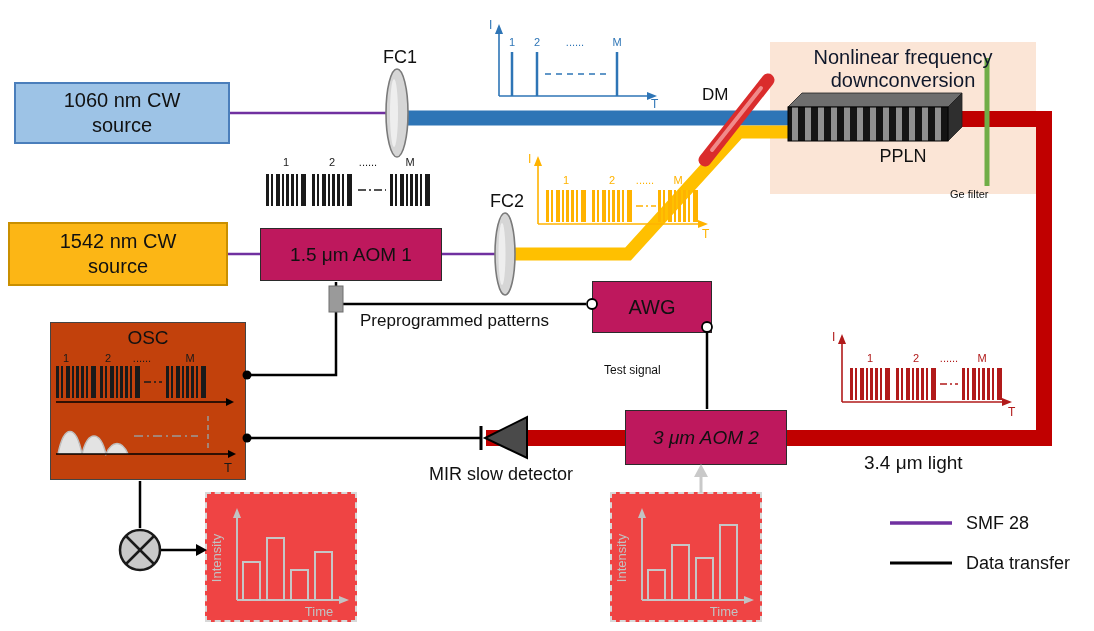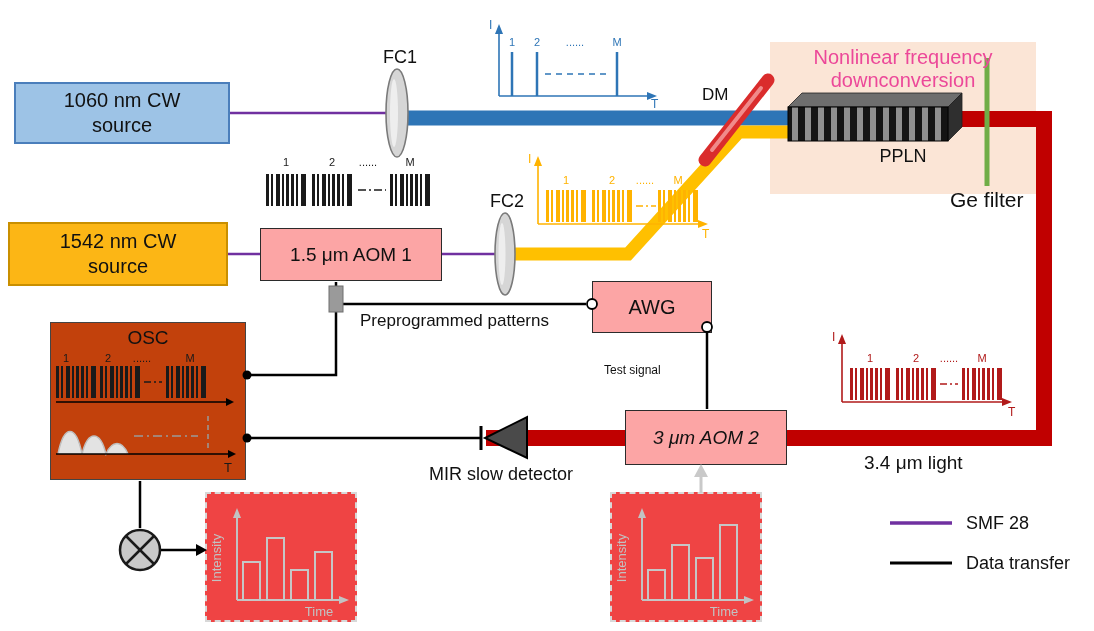--- a/index.html
+++ b/index.html
@@ -6,25 +6,25 @@
   #canvas{position:relative;width:1094px;height:631px;background:#ffffff;overflow:hidden;
           font-family:"Liberation Sans",sans-serif;color:#111;}
   .abs{position:absolute;}
   svg{overflow:visible;}
   svg text{font-family:"Liberation Sans",sans-serif;}
   .layer{position:absolute;left:0;top:0;width:1094px;height:631px;pointer-events:none;}
   .box{position:absolute;display:flex;align-items:center;justify-content:center;
        text-align:center;box-sizing:border-box;line-height:1.25;}
   .src-blue{background:#9dc3e6;border:2px solid #4a7ebb;font-size:20px;padding:0 22px;}
   .src-orange{background:#fcb615;border:2px solid #c98f00;font-size:20px;padding:16px 30px;}
-  .green{background:#fca5a5;border:1.6px solid #2b2b2b;font-size:19px;}
+  .green{background:#be185d;border:1.6px solid #2b2b2b;font-size:19px;}
   .osc-box{background:#c2410c;border:1.6px solid #444;flex-direction:column;justify-content:flex-start;}
   .lbl{position:absolute;white-space:nowrap;}
   .highlight{position:absolute;background:#fbe5d6;}
-  .nl-title{position:absolute;text-align:center;color:#ec4899;font-size:20px;line-height:1.15;}
+  .nl-title{position:absolute;text-align:center;color:#0f172a;font-size:20px;line-height:1.15;}
   .legend-text{font-size:18px;}
   .chartbox{position:absolute;border:2px dashed #d8d8d8;background:#ef4444;box-sizing:border-box;}
   [data-bars] rect{fill:none;stroke:#c6c6c6;stroke-width:2;}
 </style>
 </head>
 <body>
 
 <div id="canvas">
 
   <div class="highlight" style="left:770px;top:42px;width:266px;height:152px;"></div>
@@ -261,21 +261,21 @@
 
   <div class="nl-title" style="left:772px;top:46px;width:262px;">
     <div>Nonlinear frequency</div>
     <div>downconversion</div>
   </div>
 
   <div class="lbl" style="left:379px;top:47px;width:42px;text-align:center;font-size:18px;">FC1</div>
   <div class="lbl" style="left:486px;top:191px;width:42px;text-align:center;font-size:18px;">FC2</div>
   <div class="lbl" style="left:702px;top:85px;font-size:17px;">DM</div>
   <div class="lbl" style="left:858px;top:146px;width:90px;text-align:center;font-size:18px;">PPLN</div>
-  <div class="lbl" style="left:950px;top:188px;font-size:21px;">Ge filter</div>
+  <div class="lbl" style="left:950px;top:188px;font-size:11px;">Ge filter</div>
 
   <div class="lbl" style="left:360px;top:311px;font-size:17px;">Preprogrammed patterns</div>
   <div class="lbl" style="left:604px;top:363px;font-size:12px;">Test signal</div>
   <div class="lbl" style="left:410px;top:464px;width:182px;text-align:center;font-size:18px;">MIR slow detector</div>
   <div class="lbl" style="left:864px;top:452px;font-size:19px;">3.4 μm light</div>
 
   <div class="lbl legend-text" style="left:966px;top:513px;">SMF 28</div>
   <div class="lbl legend-text" style="left:966px;top:553px;">Data transfer</div>
 
 </div>

